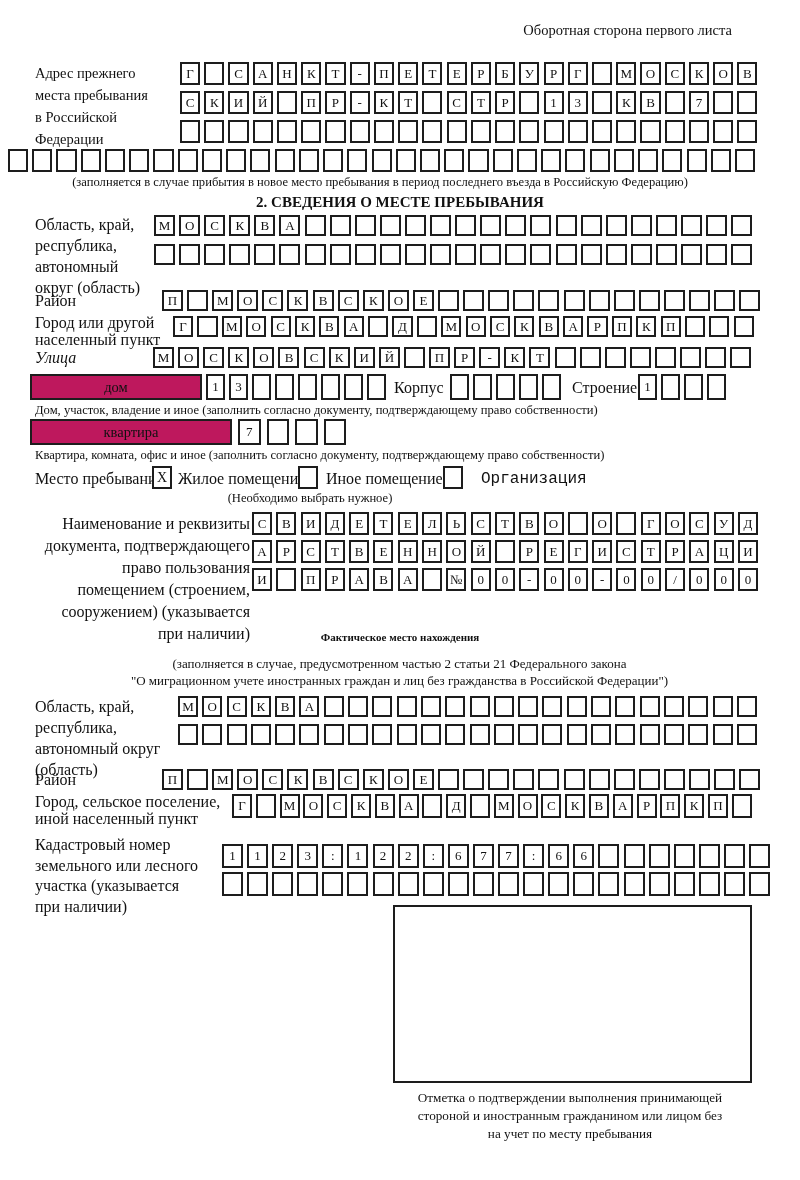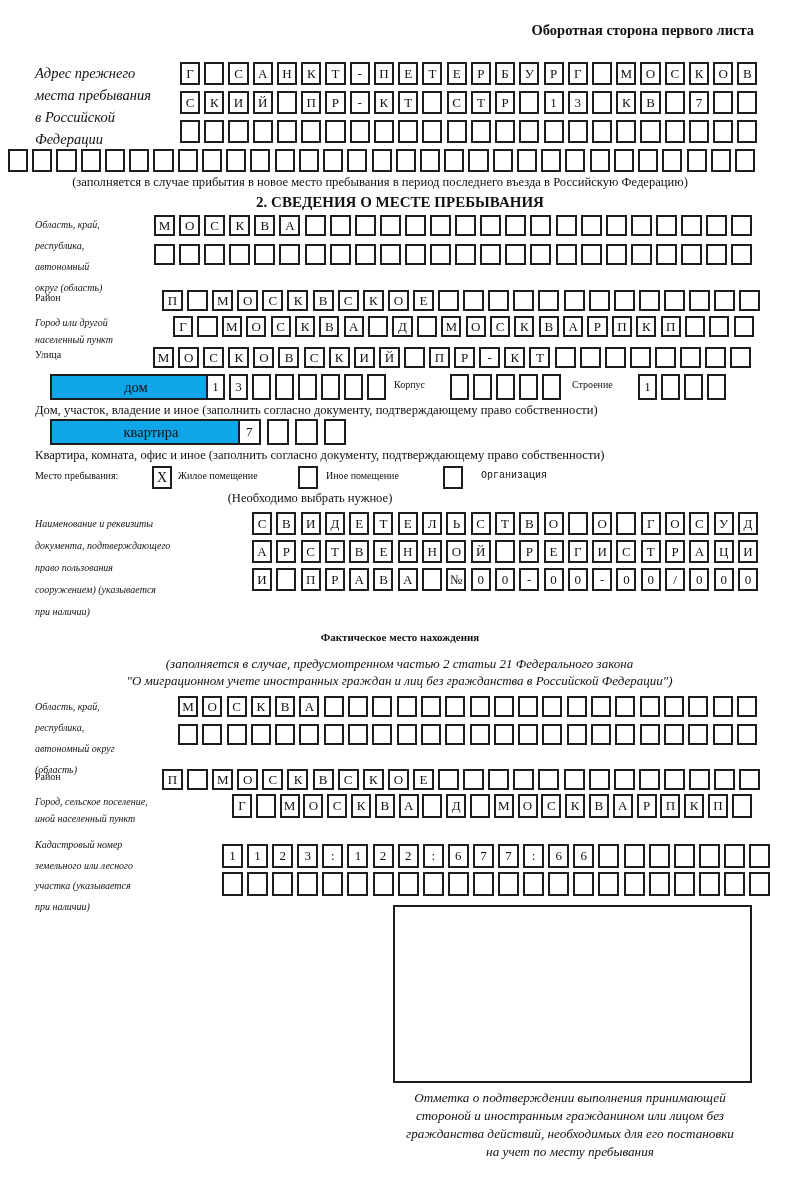--- a/index.html
+++ b/index.html
@@ -2,53 +2,53 @@
 <html><head>
 <meta charset="utf-8">
 <style>
   html,body{margin:0;padding:0;background:#fff;}
   .page{position:relative;width:800px;height:1180px;background:#fff;color:#111;
         font-family:"Liberation Serif", "DejaVu Serif", serif;overflow:hidden;}
   .abs{position:absolute;}
   .note{font-size:14.5px;}
   .h-bold{font-weight:bold;font-size:15px;}
   .center{text-align:center;}
-  .lbl{font-size:10px;}
+  .lbl{font-size:16px;}
   .caption{font-size:12.6px;}
-  .lines div{white-space:nowrap;font-style:italic;}
+  .lines div{white-space:nowrap;}
   .lh17{line-height:17px;}
   .lh20{line-height:20.5px;}
   .lh21{line-height:21px;}
   .lh22{line-height:22px;}
   .lh18{line-height:18px;}
   .cells{display:flex;}
   .cell{flex:none;box-sizing:border-box;border:2px solid #1d1d1d;background:#fff;
         text-align:center;font-size:13px;overflow:hidden;}
   
   .c-b1  .cell{width:20.1px;height:23px;line-height:19px;margin-right:4.15px;}
   .c-25  .cell{width:21px;  height:21px;line-height:17px;margin-right:4.1px;}
   .c-24c .cell{width:20.2px;height:21px;line-height:17px;margin-right:4.2px;}
   .c-24b .cell{width:20px;  height:21px;line-height:17px;margin-right:4.3px;}
   .c-doc .cell{width:20px;  height:23px;line-height:19px;margin-right:4.3px;}
   .c-hou .cell{width:19px;  height:26px;line-height:22px;margin-right:4px;}
   .c-apt .cell{width:22.5px;height:26px;line-height:22px;margin-right:6px;}
   .c-22  .cell{width:20px;  height:24px;line-height:20px;margin-right:3.8px;}
   .c-kad .cell{width:21px;  height:24px;line-height:20px;margin-right:4.1px;}
   .widebox{box-sizing:border-box;border:2px solid #1d1d1d;display:flex;
-           align-items:center;justify-content:center;font-size:14.5px;background:#0ea5e9;margin-left:20px;}
+           align-items:center;justify-content:center;font-size:14.5px;background:#be185d;}
   .checkbox{box-sizing:border-box;border:2px solid #1d1d1d;width:20px;height:23px;
             display:inline-block;text-align:center;font-size:14px;line-height:19px;background:#fff;}
   .stampbox{box-sizing:border-box;border:2px solid #1d1d1d;background:#fff;}
 </style>
 </head>
 <body>
 
 <div class="page">
 
-  <div class="abs note" style="top:22px;right:46px;font-weight:bold;">Оборотная сторона первого листа</div>
+  <div class="abs note" style="top:22px;right:68px;">Оборотная сторона первого листа</div>
 
   <div class="abs lbl lines lh22" style="left:35px;top:62px;width:150px;font-size:14.5px;">
       <div>Адрес прежнего</div>
       <div>места пребывания</div>
       <div>в Российской</div>
       <div>Федерации</div>
     </div>
   <div class="abs cells c-b1" style="left:180px;top:62px;">
       <span class="cell">Г</span>
       <span class="cell"></span>
@@ -275,21 +275,21 @@
       <span class="cell">А</span>
       <span class="cell">Р</span>
       <span class="cell">П</span>
       <span class="cell">К</span>
       <span class="cell">П</span>
       <span class="cell"></span>
       <span class="cell"></span>
       <span class="cell"></span>
     </div>
 
-  <div class="abs lbl" style="left:35px;top:349px;">Улица</div>
+  <div class="abs lbl" style="left:35px;top:349px;font-style:italic;">Улица</div>
   <div class="abs cells c-25" style="left:153px;top:347px;">
       <span class="cell">М</span>
       <span class="cell">О</span>
       <span class="cell">С</span>
       <span class="cell">К</span>
       <span class="cell">О</span>
       <span class="cell">В</span>
       <span class="cell">С</span>
       <span class="cell">К</span>
       <span class="cell">И</span>
@@ -349,24 +349,25 @@
 
   <div class="abs lbl" style="left:35px;top:470px;">Место пребывания:</div>
   <span class="abs checkbox" style="left:152px;top:466px;">X</span>
   <div class="abs lbl" style="left:178px;top:470px;">Жилое помещение</div>
   <span class="abs checkbox" style="left:298px;top:466px;"></span>
   <div class="abs lbl" style="left:326px;top:470px;">Иное помещение</div>
   <span class="abs checkbox" style="left:443px;top:466px;"></span>
   <div class="abs lbl" style="left:481px;top:470px;font-family:Liberation Mono, monospace;">Организация</div>
   <div class="abs caption center" style="left:160px;top:491px;width:300px;">(Необходимо выбрать нужное)</div>
 
-  <div class="abs lbl lines lh22" style="left:35px;top:513px;width:215px;">
+  <div class="abs lbl lines lh22" style="left:35px;top:513px;width:215px;text-align:right;">
       <div>Наименование и реквизиты</div>
       <div>документа, подтверждающего</div>
       <div>право пользования</div>
+      <div>помещением (строением,</div>
       <div>сооружением) (указывается</div>
       <div>при наличии)</div>
     </div>
   <div class="abs cells c-doc" style="left:252px;top:512px;">
       <span class="cell">С</span>
       <span class="cell">В</span>
       <span class="cell">И</span>
       <span class="cell">Д</span>
       <span class="cell">Е</span>
       <span class="cell">Т</span>
@@ -607,17 +608,16 @@
       <span class="cell"></span>
       <span class="cell"></span>
       <span class="cell"></span>
       <span class="cell"></span>
     </div>
 
   <div class="abs stampbox" style="left:393px;top:905px;width:359px;height:178px;"></div>
   <div class="abs center lines lh18" style="left:360px;top:1089px;width:420px;font-size:13.2px;">
       <div>Отметка о подтверждении выполнения принимающей</div>
       <div>стороной и иностранным гражданином или лицом без</div>
-      <div>гражданства действий, необходимых для его постановки</div>
       <div>на учет по месту пребывания</div>
     </div>
 
 </div>
 
 </body></html>

